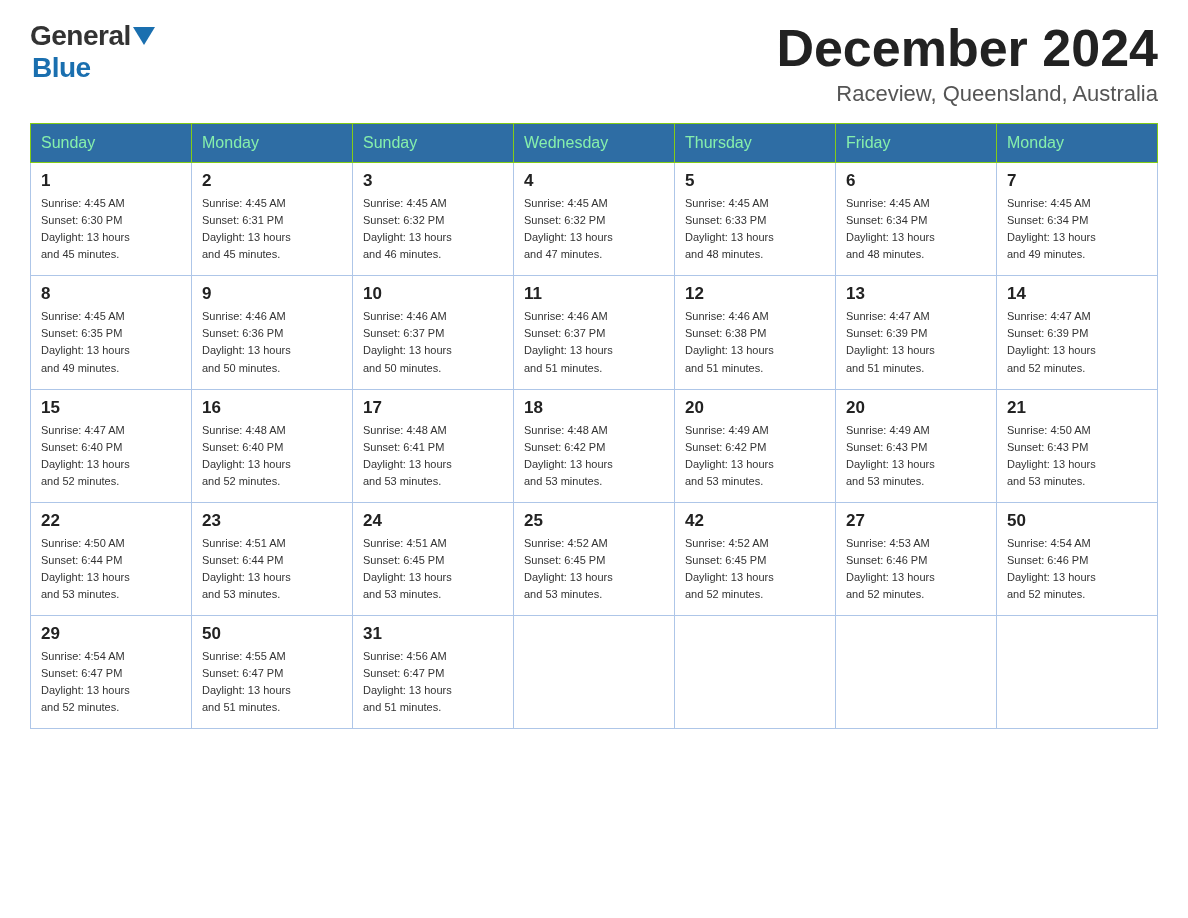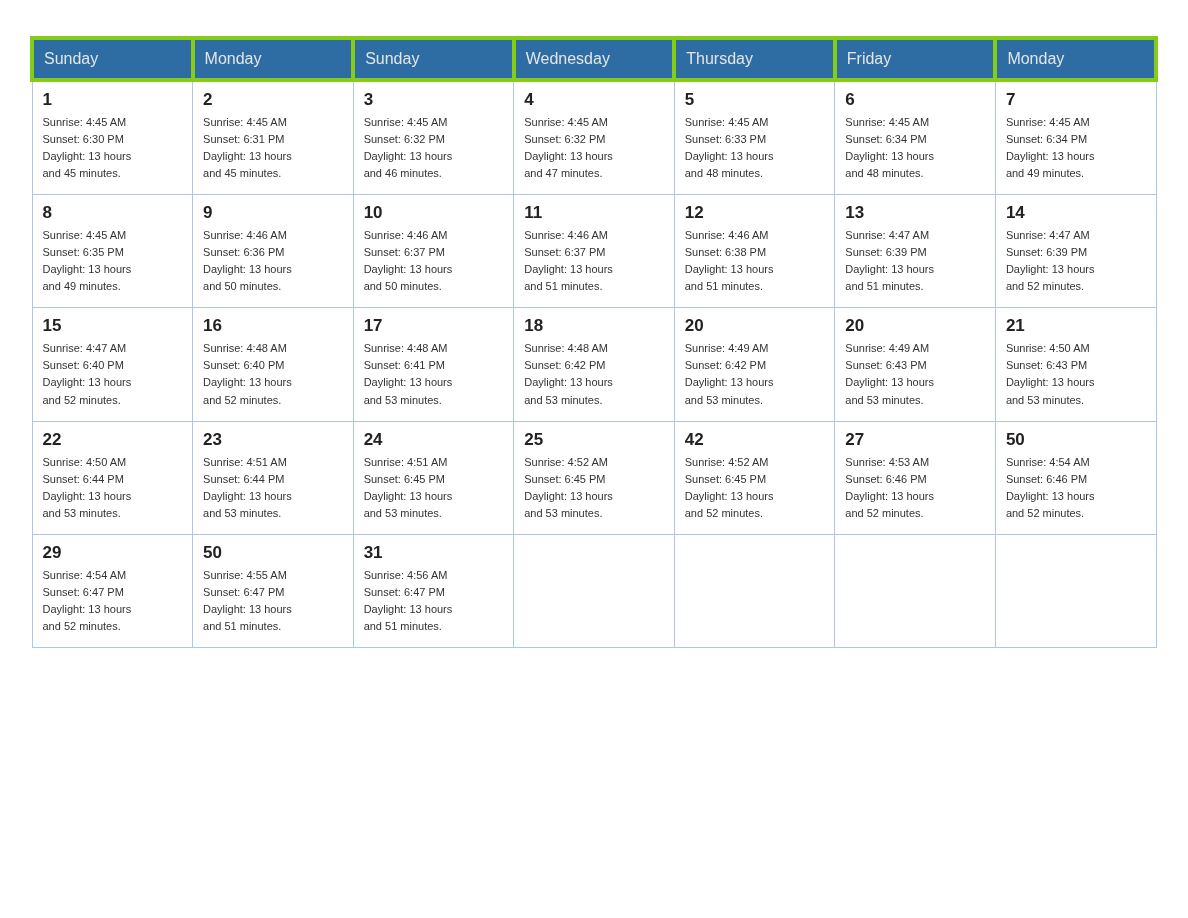--- a/index.html
+++ b/index.html
@@ -47,26 +47,26 @@
       color: #555;
       margin-top: 4px;
     }
     .calendar-table {
       width: 100%;
       border-collapse: collapse;
       font-size: 13.5px;
     }
     .calendar-table th {
       background-color: #2e6da4;
-      color: #e5e5e5;
+      color: #86efac;
       padding: 10px 10px;
       text-align: left;
       font-size: 16px;
       font-weight: normal;
-      border: 4px solid #84cc16;
+      border: 1px solid #84cc16;
     }
     .calendar-table td {
       vertical-align: top;
       padding: 8px 10px 12px 10px;
       border: 1px solid #aec6e8;
       width: 14.28%;
       min-height: 90px;
     }
     .calendar-table tr td {
       background: #fff;
@@ -96,20 +96,37 @@
       align-items: center;
     }
     .logo-line2 {
       margin-left: 2px;
     }
   </style>
 </head>
 <body>
 
 <div class="header-area">
+  <div class="logo-wrapper">
+    <div class="logo-line1">
+      <span class="logo-text-general">General</span>
+      <span class="logo-icon">
+        <svg width="22" height="22" viewBox="0 0 22 22" style="margin-left:2px;margin-bottom:-4px;">
+          <polygon points="0,0 22,0 11,18" fill="#1a6faf"></polygon>
+        </svg>
+      </span>
+    </div>
+    <div class="logo-line2">
+      <span class="logo-text-blue">Blue</span>
+    </div>
+  </div>
+  <div class="title-area">
+    <div class="month-title">December 2024</div>
+    <div class="location-title">Raceview, Queensland, Australia</div>
+  </div>
 </div>
 
 <table class="calendar-table">
   <thead>
     <tr>
       <th>Sunday</th>
       <th>Monday</th>
       <th>Sunday</th>
       <th>Wednesday</th>
       <th>Thursday</th>

